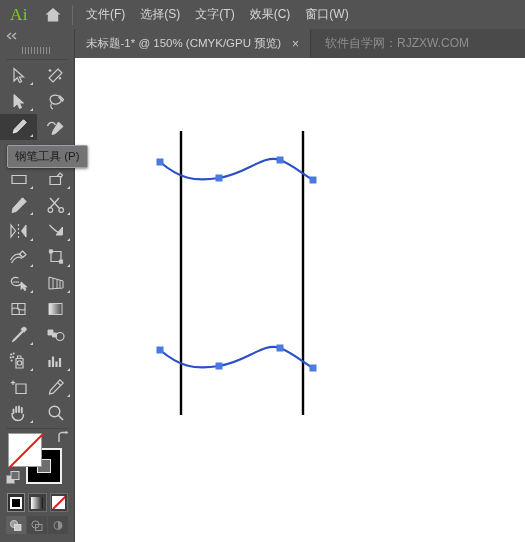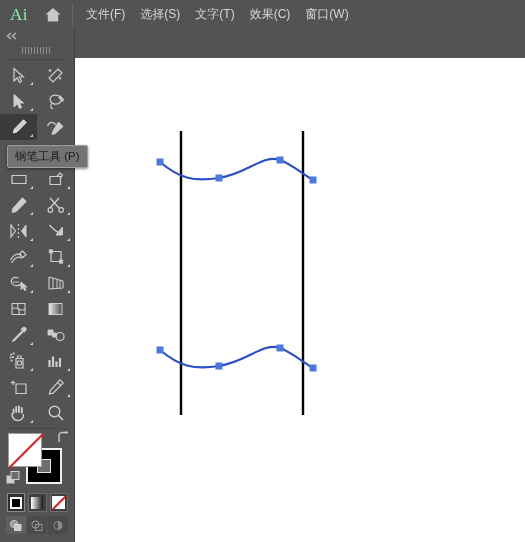--- a/index.html
+++ b/index.html
@@ -12,21 +12,21 @@
   #app { position: relative; width: 525px; height: 542px; }
 
   
   .menubar {
     position: absolute; left:0; top:0; width:525px; height:29px;
     background: #535353;
     display: flex; align-items: center;
   }
   .ai-logo {
     width: 38px; text-align: center;
-    color: #86efac; font-size: 17px; letter-spacing: .5px;
+    color: #84cc16; font-size: 17px; letter-spacing: .5px;
     font-family: "Liberation Serif", "DejaVu Serif", serif;
   }
   .home-ico { width: 30px; display:flex; align-items:center; justify-content:center; }
   .menu-sep { width:1px; height:20px; background:#6a6a6a; margin:0 6px 0 4px; }
   .menu-items { display:flex; align-items:center; gap:1px; }
   .menu-item {
     color: #d6d6d6; font-size: 12px; padding: 4px 7px; white-space: nowrap;
   }
 
   
@@ -144,20 +144,27 @@
     <div class="menu-sep"></div>
     <div class="menu-items">
       <div class="menu-item">文件(F)</div>
       <div class="menu-item">选择(S)</div>
       <div class="menu-item">文字(T)</div>
       <div class="menu-item">效果(C)</div>
       <div class="menu-item">窗口(W)</div>
     </div>
   </div>
 
+  <div class="tabbar">
+    <div class="doc-tab">
+      <span class="doc-tab-title">未标题-1* @ 150% (CMYK/GPU 预览)</span>
+      <span class="doc-tab-close">×</span>
+    </div>
+    <div class="watermark">软件自学网：RJZXW.COM</div>
+  </div>
 
   <div class="toolbar">
 
     <div class="tb-collapse">
       <svg width="12" height="8" viewBox="0 0 12 8">
         <path d="M5 1 L1.5 4 L5 7 M10 1 L6.5 4 L10 7" fill="none" stroke="#b8b8b8" stroke-width="1.4"></path>
       </svg>
     </div>
     <div class="tb-grip">
         <span></span>

